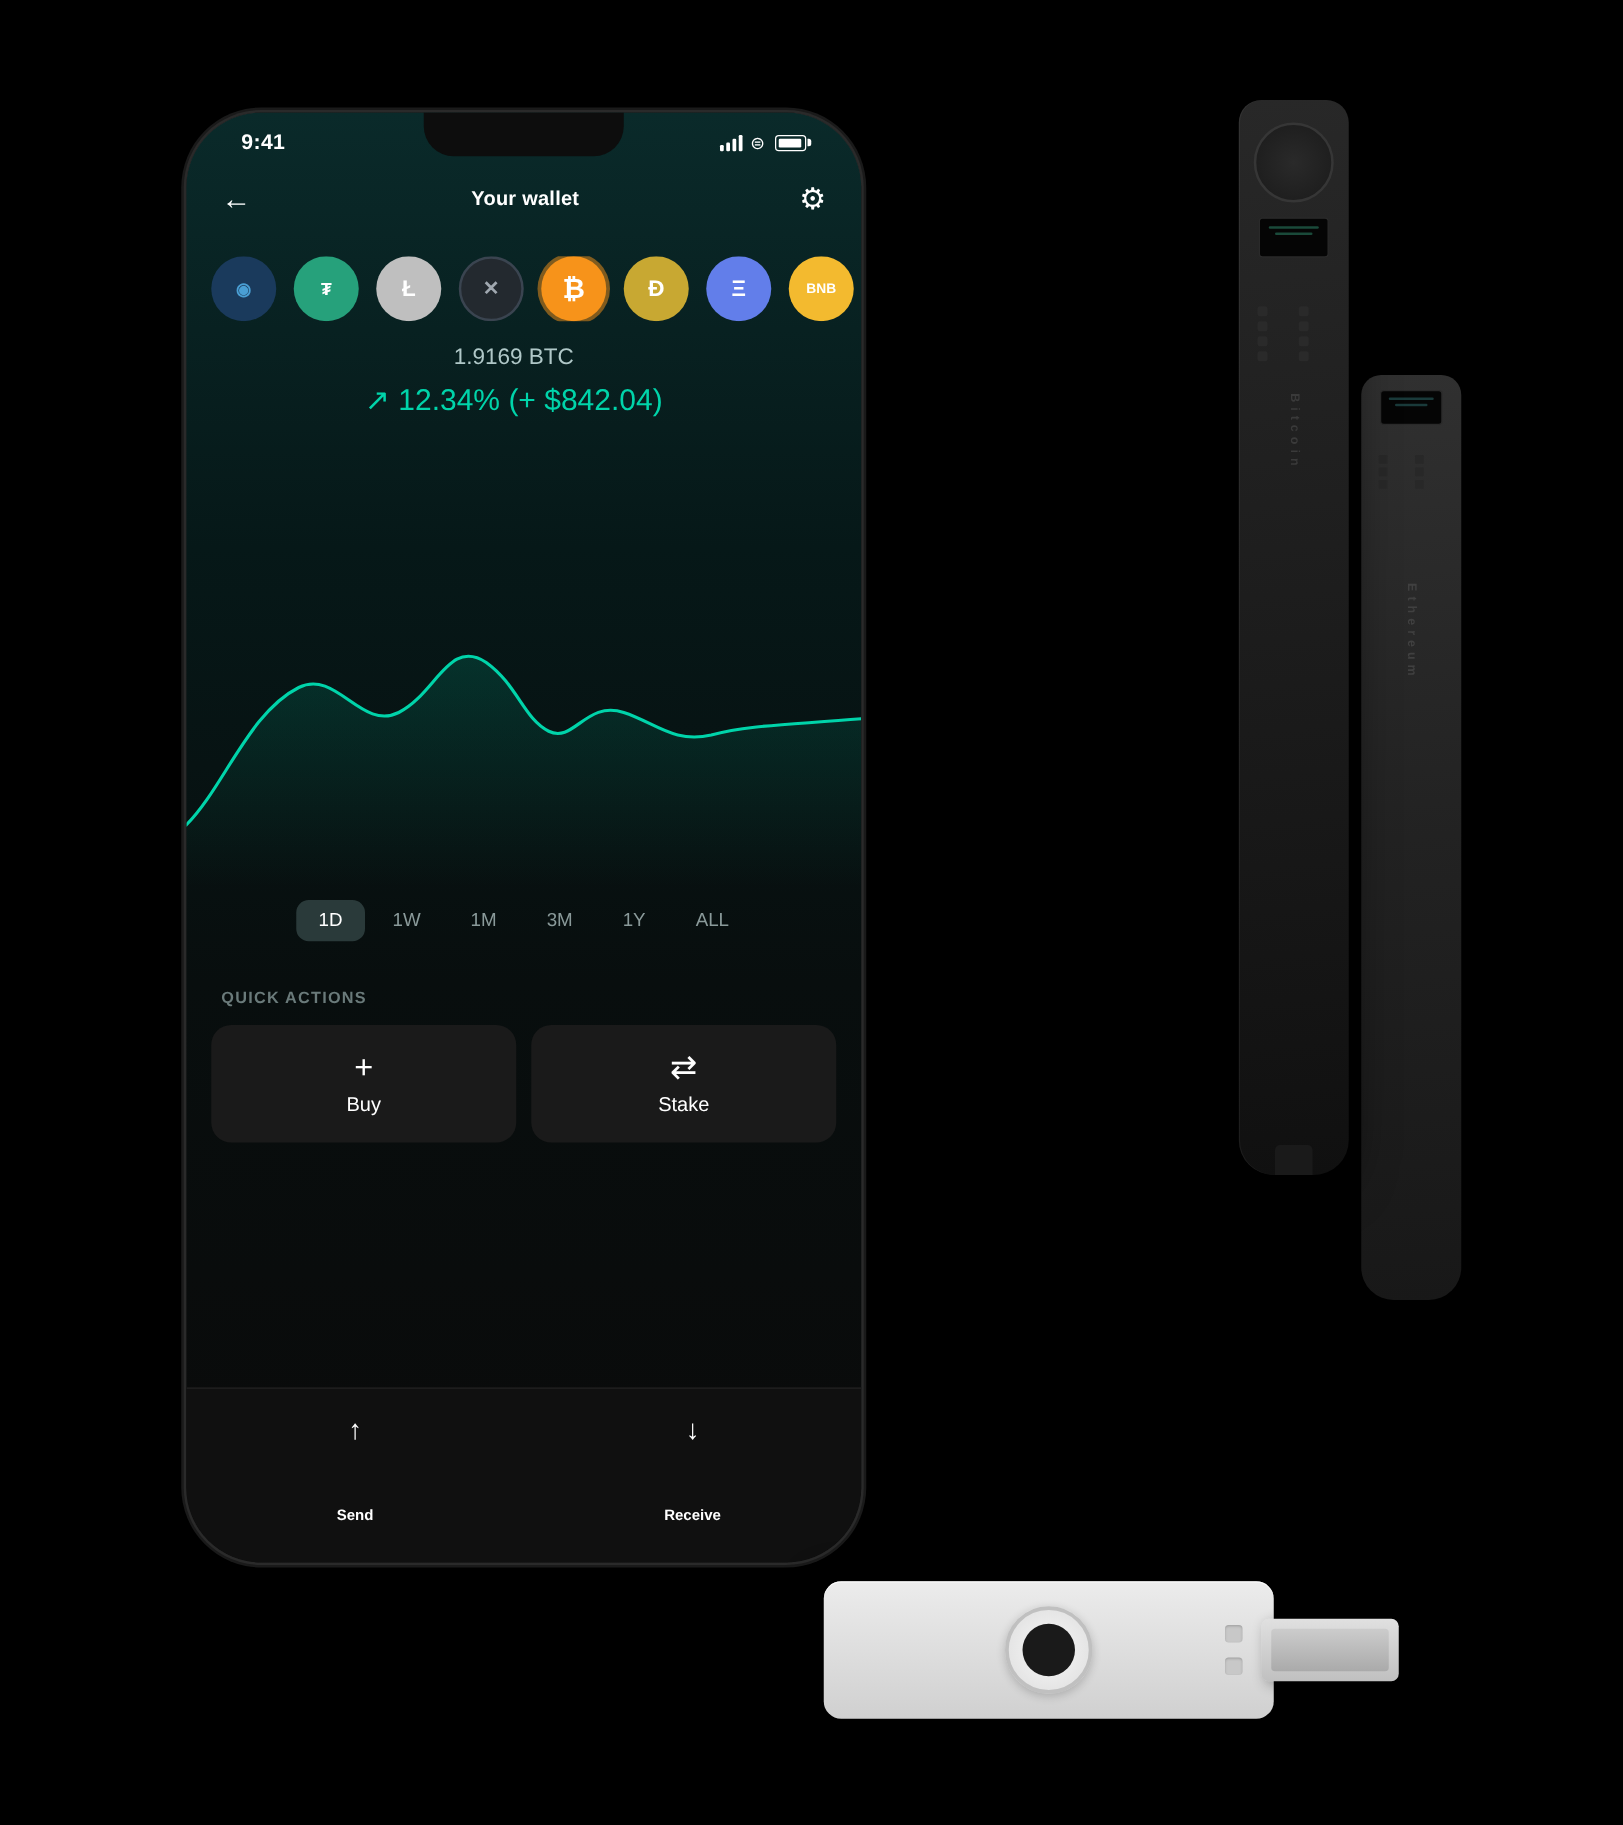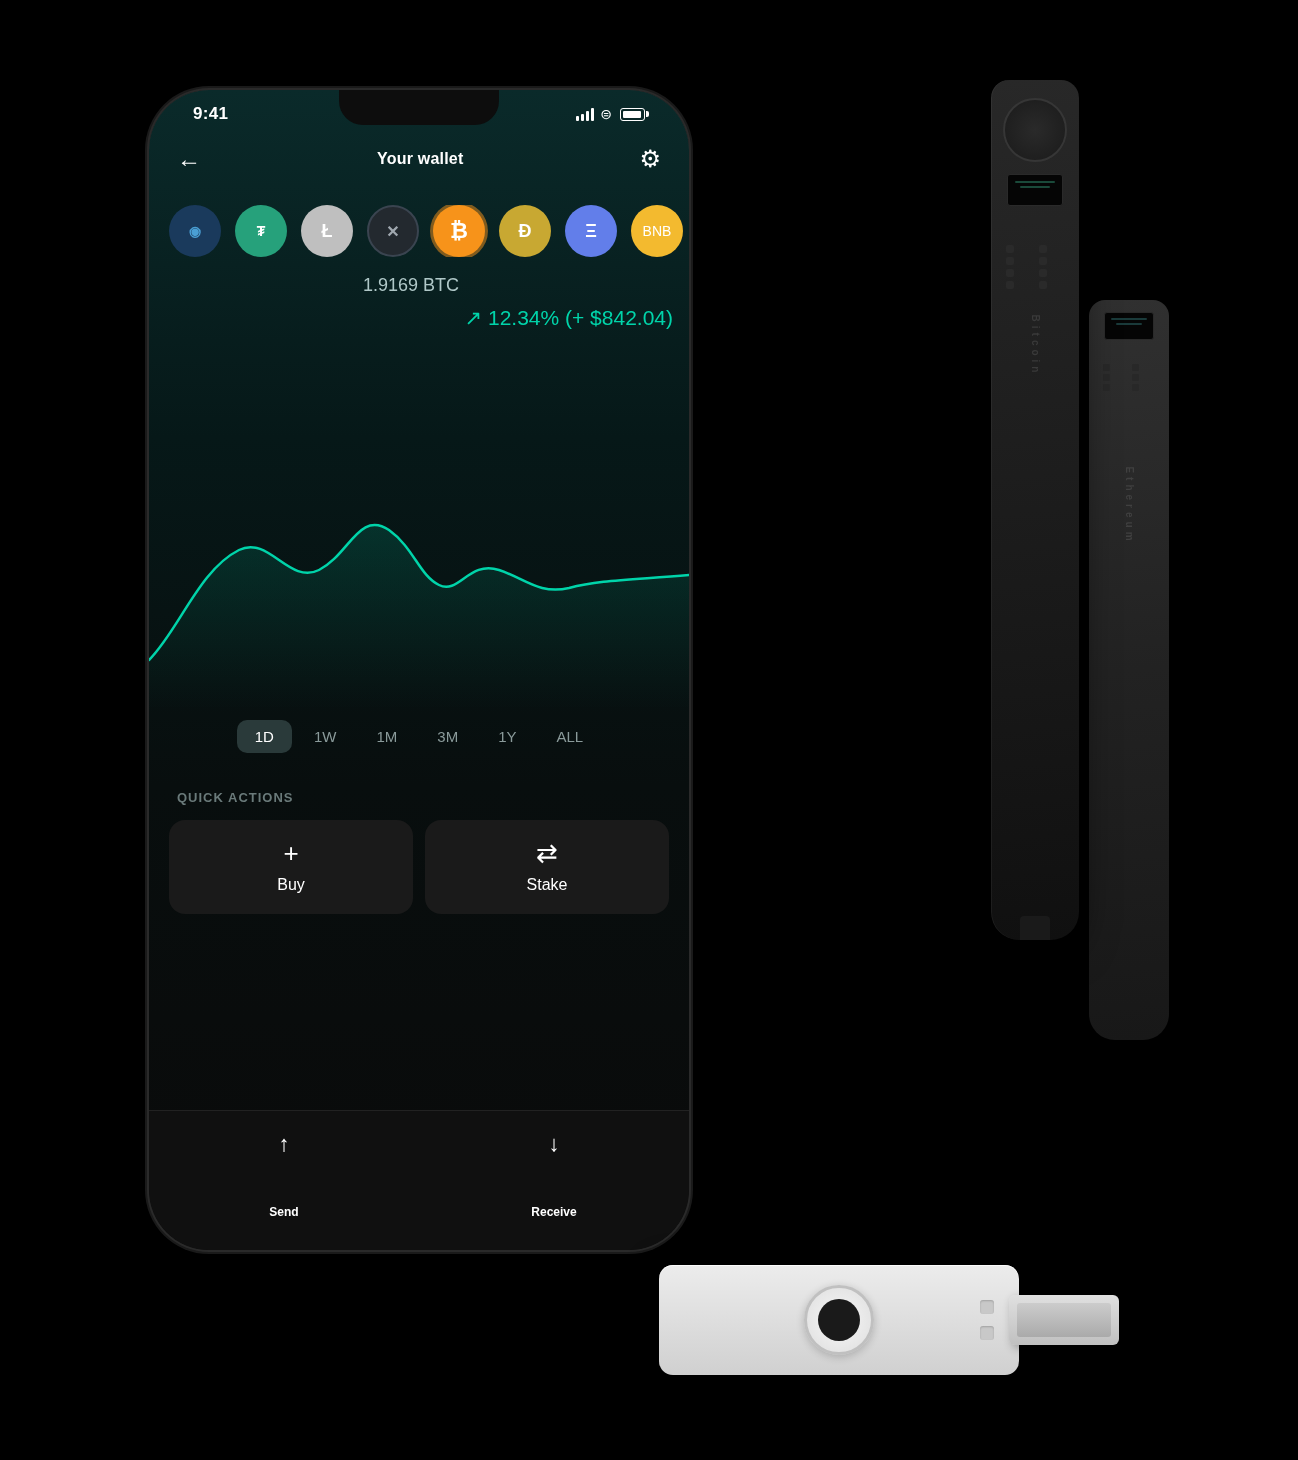--- a/index.html
+++ b/index.html
@@ -233,24 +233,23 @@
       line-height: 1;
     }
 
     .balance-usd .cents {
       font-size: 36px;
       font-weight: 500;
     }
 
     .balance-change {
       color: #00d4aa;
-      font-size: 21px;
+      font-size: 24px;
       font-weight: 500;
       margin-top: 10px;
-      text-align: right;
     }
 
     
     .chart-area {
       position: absolute;
       top: 340px;
       left: 0;
       right: 0;
       height: 280px;
       z-index: 15;
@@ -404,21 +403,21 @@
       </div>
 
       <div class="crypto-row">
         <div class="crypto-coin coin-other">◉</div>
         <div class="crypto-coin coin-usdt">₮</div>
         <div class="crypto-coin coin-ltc">Ł</div>
         <div class="crypto-coin coin-xrp">✕</div>
         <div class="crypto-coin coin-btc" style="box-shadow: 0 0 0 3px rgba(247,147,26,0.5);">₿</div>
         <div class="crypto-coin coin-doge">Ð</div>
         <div class="crypto-coin coin-eth">Ξ</div>
-        <div class="crypto-coin coin-bnb" style="font-size:14px; font-weight:400;">BNB</div>
+        <div class="crypto-coin coin-bnb" style="font-size:11px; font-weight:700;">BNB</div>
 
       </div>
 
       <div class="balance-section">
         <div class="balance-btc">1.9169 BTC</div>
         <div class="balance-change">↗ 12.34% (+ $842.04)</div>
       </div>
 
       <div class="chart-area">
         <svg class="chart-svg" viewBox="0 0 540 280" preserveAspectRatio="none">

